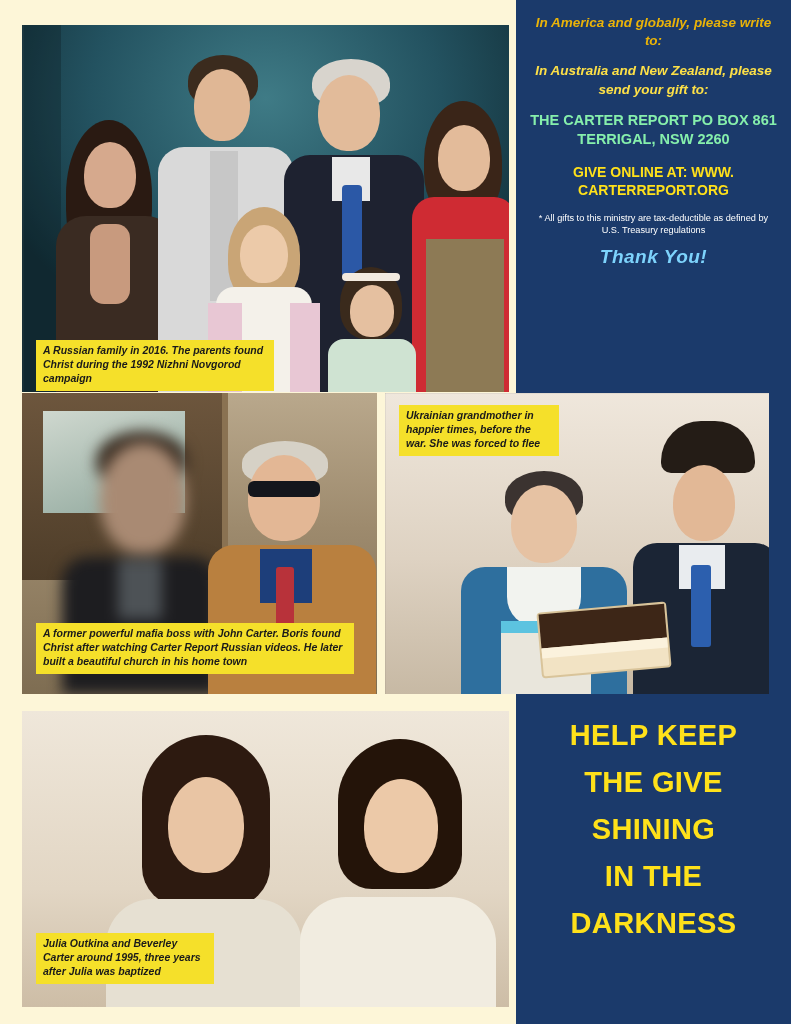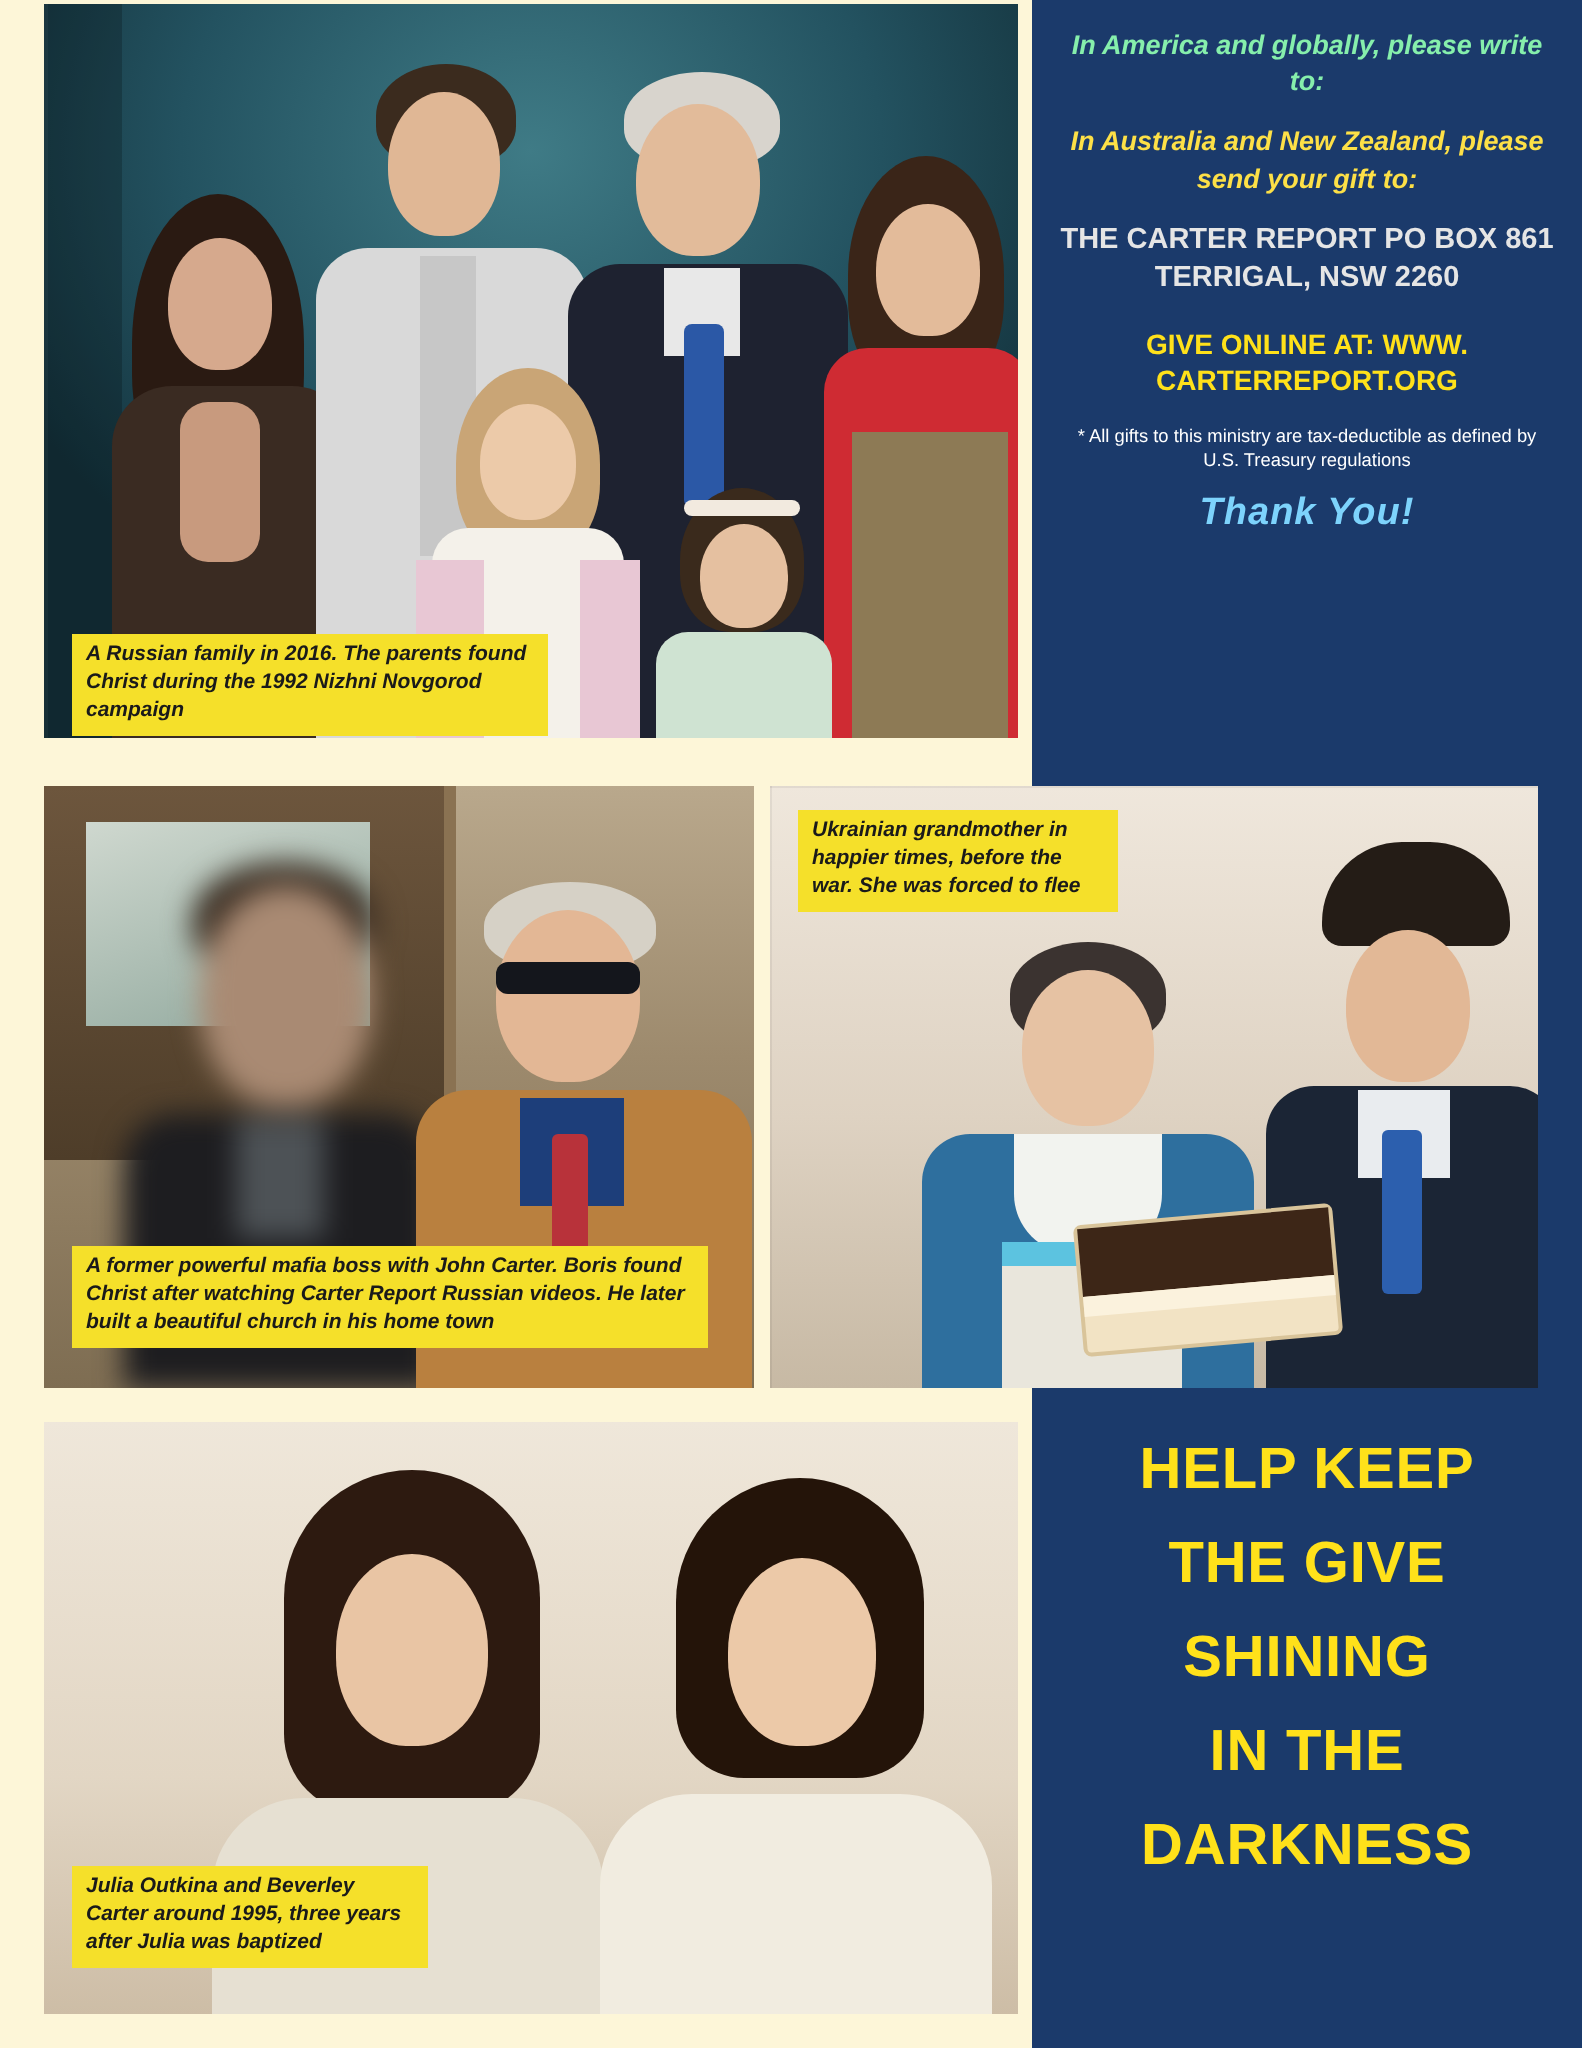--- a/index.html
+++ b/index.html
@@ -32,42 +32,42 @@
     position: relative;
     padding: 14px 12px 0 12px;
     text-align: center;
     color: #ffffff;
   }
   .lead {
     font-style: italic;
     font-weight: bold;
     font-size: 13.5px;
     line-height: 1.35;
-    color: #86efac;
+    color: #eab308;
     margin: 0 0 12px 0;
   }
   .addr {
     color: #ffe11a;
     font-weight: bold;
     font-size: 14.5px;
     line-height: 1.32;
     letter-spacing: .2px;
     margin: 0 0 14px 0;
   }
   .addr .line { display: block; }
   .lead2 {
     font-style: italic;
     font-weight: bold;
     font-size: 13.5px;
     line-height: 1.35;
     color: #fde047;
     margin: 0 0 12px 0;
   }
   .addr2 {
-    color: #e5e5e5;
+    color: #86efac;
     font-weight: bold;
     font-size: 14.5px;
     line-height: 1.32;
     margin: 0 0 14px 0;
   }
   .online {
     color: #ffe11a;
     font-weight: bold;
     font-size: 14px;
     line-height: 1.3;
@@ -113,21 +113,21 @@
     background: #f5e02a;
     color: #1a1a1a;
     font-style: italic;
     font-weight: bold;
     font-size: 10.5px;
     line-height: 1.32;
     padding: 4px 7px 5px 7px;
   }
 
   
-  #photo1 { left: 22px; top: 2px; width: 487px; height: 367px; }
+  #photo1 { left: 22px; top: 25px; width: 487px; height: 367px; }
   #photo1 .bg {
     position: absolute; inset: 0;
     background:
       radial-gradient(ellipse 60% 70% at 50% 20%, #3f7b86 0%, #235260 60%, #14333d 100%),
       linear-gradient(180deg,#2d6470 0%, #17414e 100%);
   }
   #photo1 .wallpanel {
     position:absolute; left:0; top:0; width:100%; height:100%;
     background:
       linear-gradient(90deg, rgba(0,0,0,.25) 0 8%, rgba(255,255,255,0) 8% 12%),

